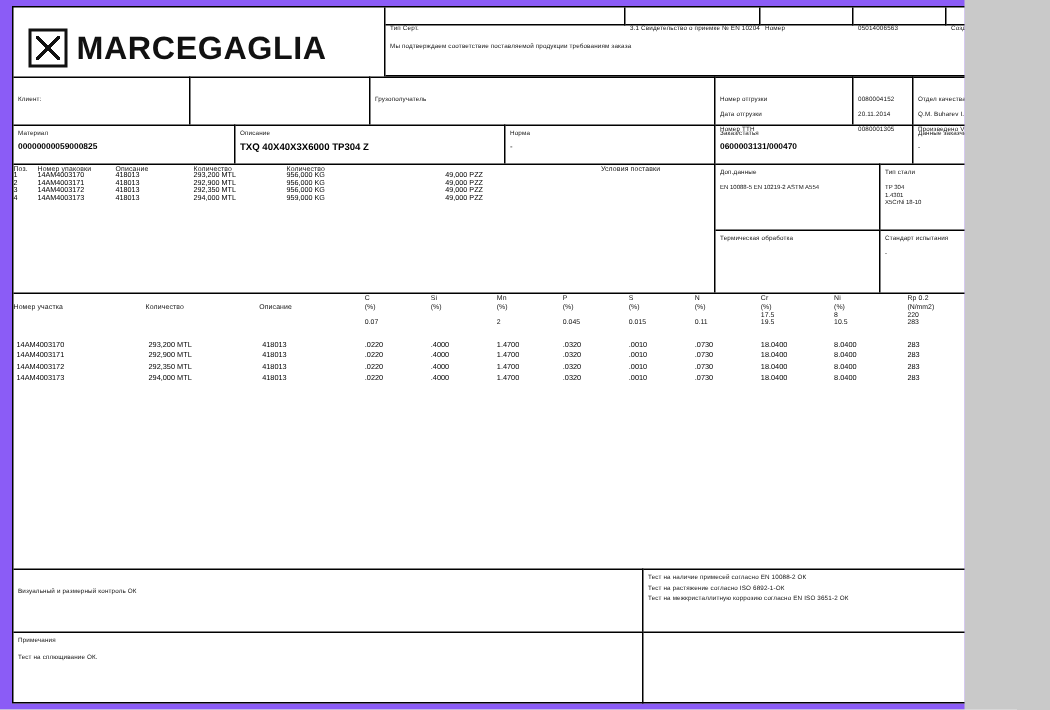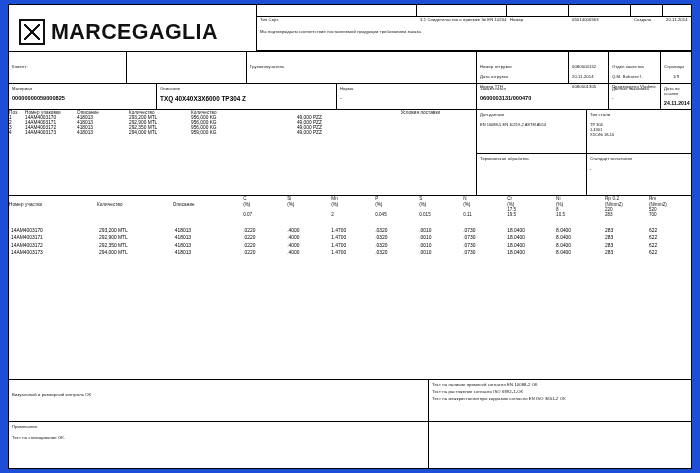--- a/index.html
+++ b/index.html
@@ -1,20 +1,20 @@
 <!DOCTYPE html>
 <html><head>
 <meta charset="utf-8">
 <style>
   html,body{margin:0;padding:0;background:#c9c9c9;}
   body{font-family:"Liberation Sans", sans-serif;}
   #page{
     position:relative;
-    width:700px;height:473px;
-    background:#1d4ed8;
+    width:643px;height:473px;
+    background:#8b5cf6;
     box-sizing:border-box;
     overflow:hidden;
   }
   .sheet{
     position:absolute;
     left:8px;top:4px;
     width:684px;height:465px;
     border:1px solid #000;
     box-sizing:border-box;
     background:#fff;

